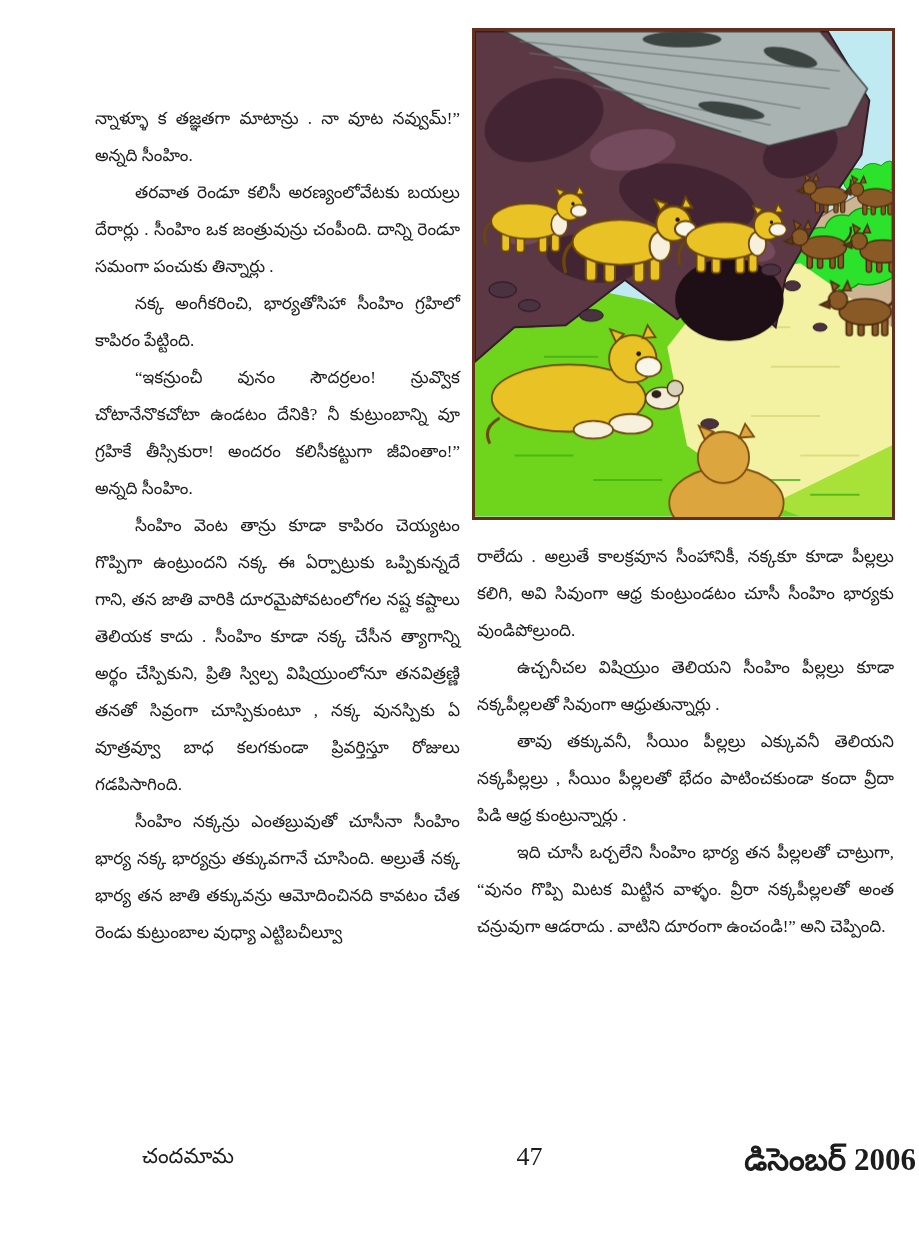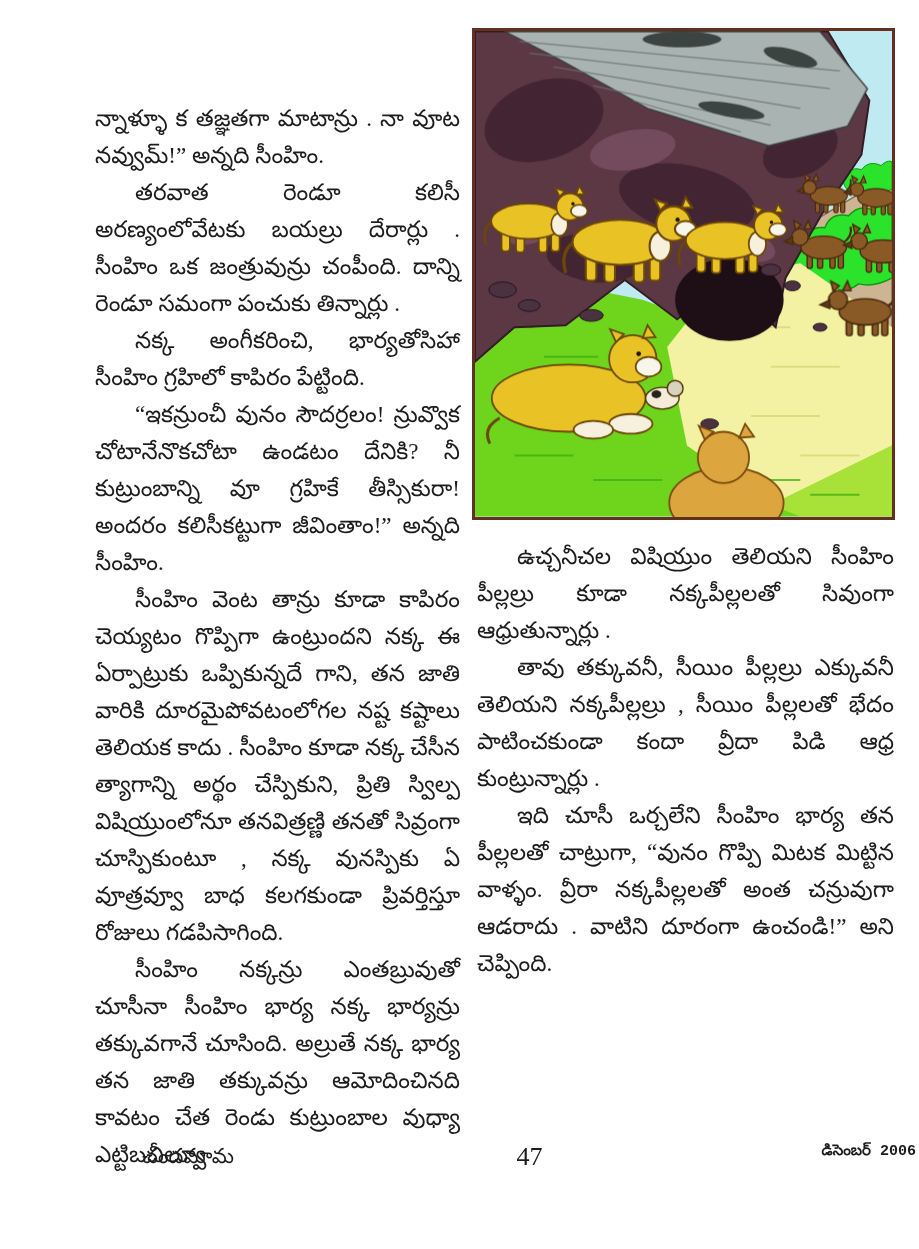--- a/index.html
+++ b/index.html
@@ -9,21 +9,21 @@
     width: 919px;
     height: 1249px;
     background: #ffffff;
     font-family: "Liberation Serif", "DejaVu Serif", serif;
     color: #1c1c1c;
     overflow: hidden;
   }
   .column {
     position: absolute;
     text-align: justify;
-    font-size: 23px;
+    font-size: 17px;
     line-height: 37px;
   }
   .col-left  { left: 95px;  top: 100px; width: 365px; }
   .col-right { left: 477px; top: 538px; width: 417px; }
   .column p { text-indent: 40px; }
   .column p.no-indent { text-indent: 0; }
   .illustration-frame {
     position: absolute;
     left: 472px; top: 28px;
     width: 423px; height: 492px;
@@ -34,21 +34,21 @@
   .footer {
     position: absolute;
     left: 95px; top: 1142px;
     width: 785px; height: 36px;
     font-size: 21px;
     margin-left: 42px;
   }
   .footer-left   { position: absolute; left: 5px; top: 2px; }
   .footer-center { position: absolute; left: 0; right: 0; text-align: center; top: 0;
                    font-family: "Liberation Serif", serif; font-size: 26px; }
-  .footer-right  { position: absolute; right: 6px; top: 0; font-weight: bold; font-size: 15px; font-family: Liberation Mono, monospace; }
+  .footer-right  { position: absolute; right: 6px; top: 0; font-weight: bold; font-size: 31px; }
 </style>
 </head>
 <body>
 
 <div class="page">
 
   <div class="column col-left">
     <p class="no-indent">న్నాళ్ళూ క తజ్ఞతగా మాటాన్రు . నా వూట నవ్వుమ్!” అన్నది సీంహిం.</p>
     <p>తరవాత రెండూ కలిసీ అరణ్యంలోవేటకు బయల్రు దేరార్లు . సీంహిం ఒక జంత్రువున్రు చంపీంది. దాన్ని రెండూ సమంగా పంచుకు తిన్నార్లు .</p>
     <p>నక్క అంగీకరించి, భార్యతోసిహా సీంహిం గ్రహిలో కాపిరం పేట్టింది.</p>
@@ -176,20 +176,21 @@
       <g stroke="#7a4a10" stroke-width="1.8" fill="#dda53e">
         <ellipse cx="255" cy="478" rx="58" ry="36"></ellipse>
         <circle cx="252" cy="432" r="26"></circle>
         <path d="M233,414 l-6,-14 l15,6 z"></path>
         <path d="M268,412 l6,-14 l9,13 z"></path>
       </g>
     </svg>
   </div>
 
   <div class="column col-right">
+    <p class="no-indent">రాలేదు . అల్రుతే కాలక్రవూన సీంహానికీ, నక్కకూ కూడా పీల్లల్రు కలిగి, అవి సివుంగా ఆధ్ర కుంట్రుండటం చూసీ సీంహిం భార్యకు వుండిపోల్రుంది.</p>
     <p>ఉచ్చనీచల విషియ్రుం తెలియని సీంహిం పీల్లల్రు కూడా నక్కపీల్లలతో సివుంగా ఆధ్రుతున్నార్లు .</p>
     <p>తావు తక్కువనీ, సీయిం పీల్లల్రు ఎక్కువనీ తెలియని నక్కపీల్లల్రు , సీయిం పీల్లలతో భేదం పాటించకుండా కందా వ్రీదా పిడి ఆధ్ర కుంట్రున్నార్లు .</p>
     <p>ఇది చూసీ ఒర్చలేని సీంహిం భార్య తన పీల్లలతో చాట్రుగా, “వునం గొప్పి మిటక మిట్టిన వాళ్ళం. వ్రీరా నక్కపీల్లలతో అంత చన్రువుగా ఆడరాదు . వాటిని దూరంగా ఉంచండి!” అని చెప్పింది.</p>
   </div>
 
   <div class="footer">
     <span class="footer-left">చందమామ</span>
     <span class="footer-center">47</span>
     <span class="footer-right">డిసెంబర్ 2006</span>
   </div>

